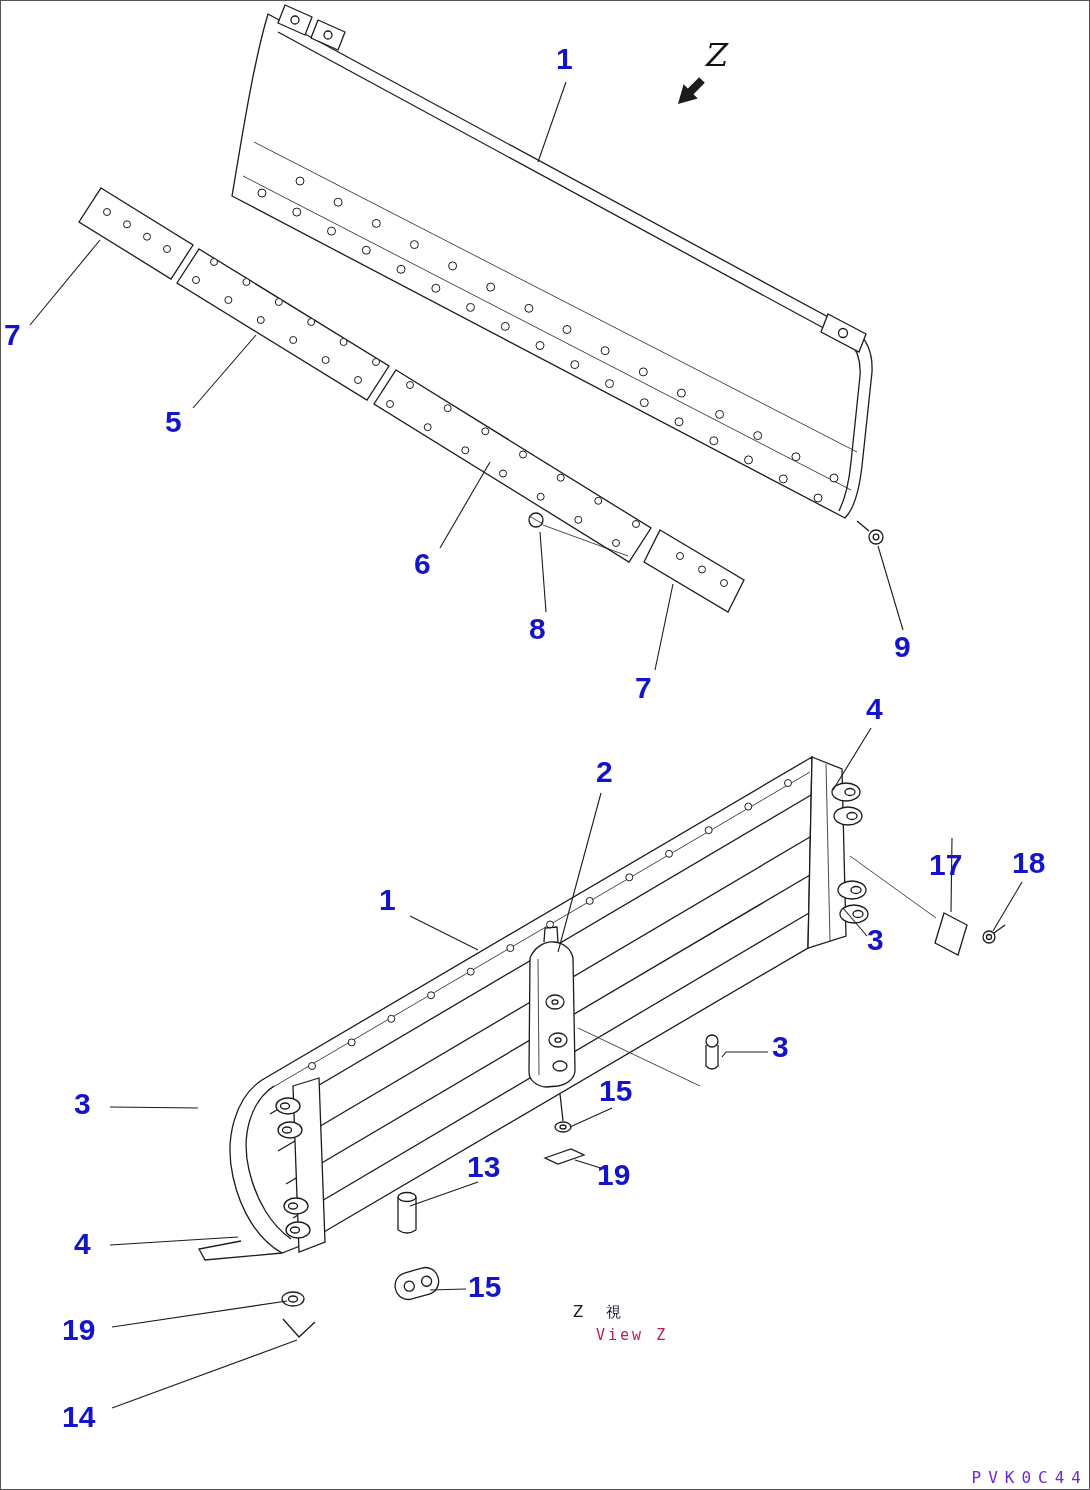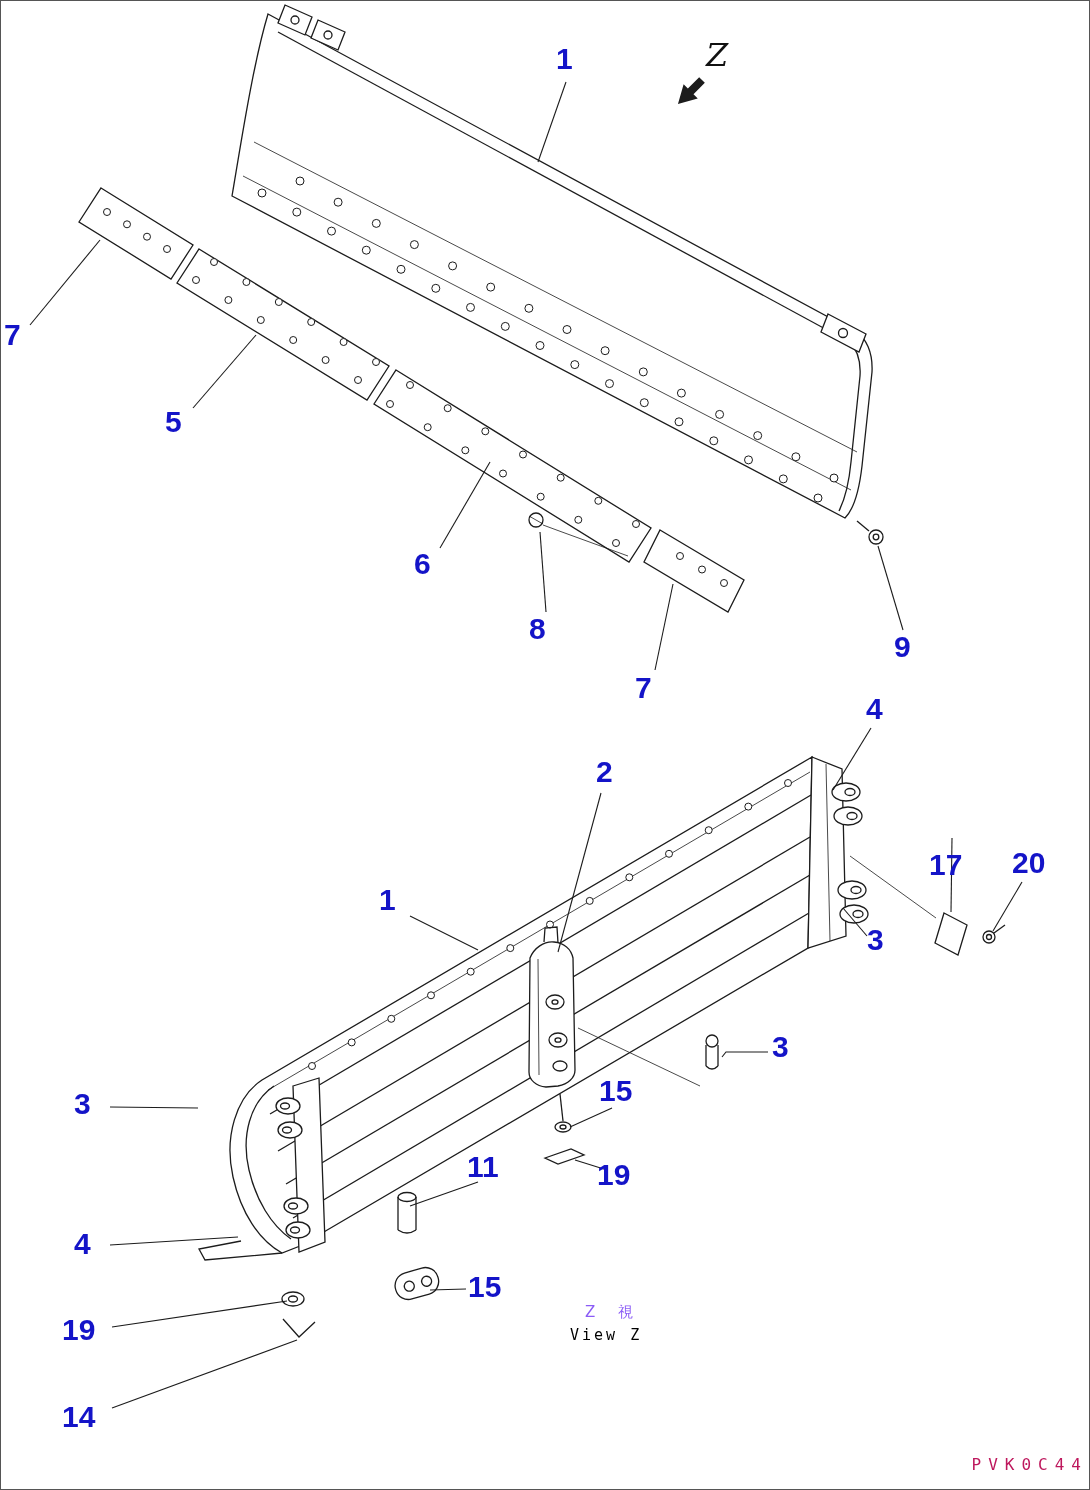--- a/index.html
+++ b/index.html
@@ -19,29 +19,29 @@
     color:var(--callout-color, #1414c8);
     font-family:"Liberation Sans", sans-serif;
     white-space:nowrap;
   }
   .zlabel {
     position:absolute; left:706px; top:36px;
     font:italic 32px "DejaVu Serif", serif; color:#111;
   }
   .viewjp {
     position:absolute; left:573px; top:1303px;
-    font:15px "DejaVu Sans", sans-serif; letter-spacing:9px; color:#8b5cf6;margin-left:12px;
+    font:15px "DejaVu Sans", sans-serif; letter-spacing:9px; color:#0f172a;
   }
   .viewen {
-    position:absolute; left:570px; top:1326px;
-    font:15px "DejaVu Sans Mono", monospace; letter-spacing:3px; color:#000000;
+    position:absolute; left:596px; top:1326px;
+    font:15px "DejaVu Sans Mono", monospace; letter-spacing:3px; color:#be185d;
   }
   .code {
-    position:absolute; right:2px; bottom:16px;
-    font:16px "DejaVu Sans Mono", monospace; letter-spacing:7px; color:#be185d;
+    position:absolute; right:2px; bottom:3px;
+    font:16px "DejaVu Sans Mono", monospace; letter-spacing:7px; color:#6d28d9;
     white-space:nowrap;
   }
   .frame { position:absolute; inset:0; border:1px solid #555; pointer-events:none; }
 </style>
 </head>
 <body>
 
 <div class="page">
 
   <svg width="1090" height="1490" viewBox="0 0 1090 1490">
@@ -311,27 +311,27 @@
   <div class="callout" style="left:556px;top:42px">1</div>
   <div class="callout" style="left:4px;top:318px">7</div>
   <div class="callout" style="left:165px;top:405px">5</div>
   <div class="callout" style="left:414px;top:547px">6</div>
   <div class="callout" style="left:529px;top:612px">8</div>
   <div class="callout" style="left:894px;top:630px">9</div>
   <div class="callout" style="left:635px;top:671px">7</div>
   <div class="callout" style="left:866px;top:692px">4</div>
   <div class="callout" style="left:596px;top:755px">2</div>
   <div class="callout" style="left:929px;top:848px">17</div>
-  <div class="callout" style="left:1012px;top:846px">20</div>
+  <div class="callout" style="left:1012px;top:846px">18</div>
   <div class="callout" style="left:379px;top:883px">1</div>
   <div class="callout" style="left:867px;top:923px">3</div>
   <div class="callout" style="left:772px;top:1030px">3</div>
   <div class="callout" style="left:74px;top:1087px">3</div>
   <div class="callout" style="left:599px;top:1074px">15</div>
-  <div class="callout" style="left:467px;top:1150px">11</div>
+  <div class="callout" style="left:467px;top:1150px">13</div>
   <div class="callout" style="left:597px;top:1158px">19</div>
   <div class="callout" style="left:74px;top:1227px">4</div>
   <div class="callout" style="left:468px;top:1270px">15</div>
   <div class="callout" style="left:62px;top:1313px">19</div>
   <div class="callout" style="left:62px;top:1400px">14</div>
 
   <div class="zlabel">Z</div>
   <div class="viewjp">Z 視</div>
   <div class="viewen">View Z</div>
   <div class="code">PVK0C44</div>

